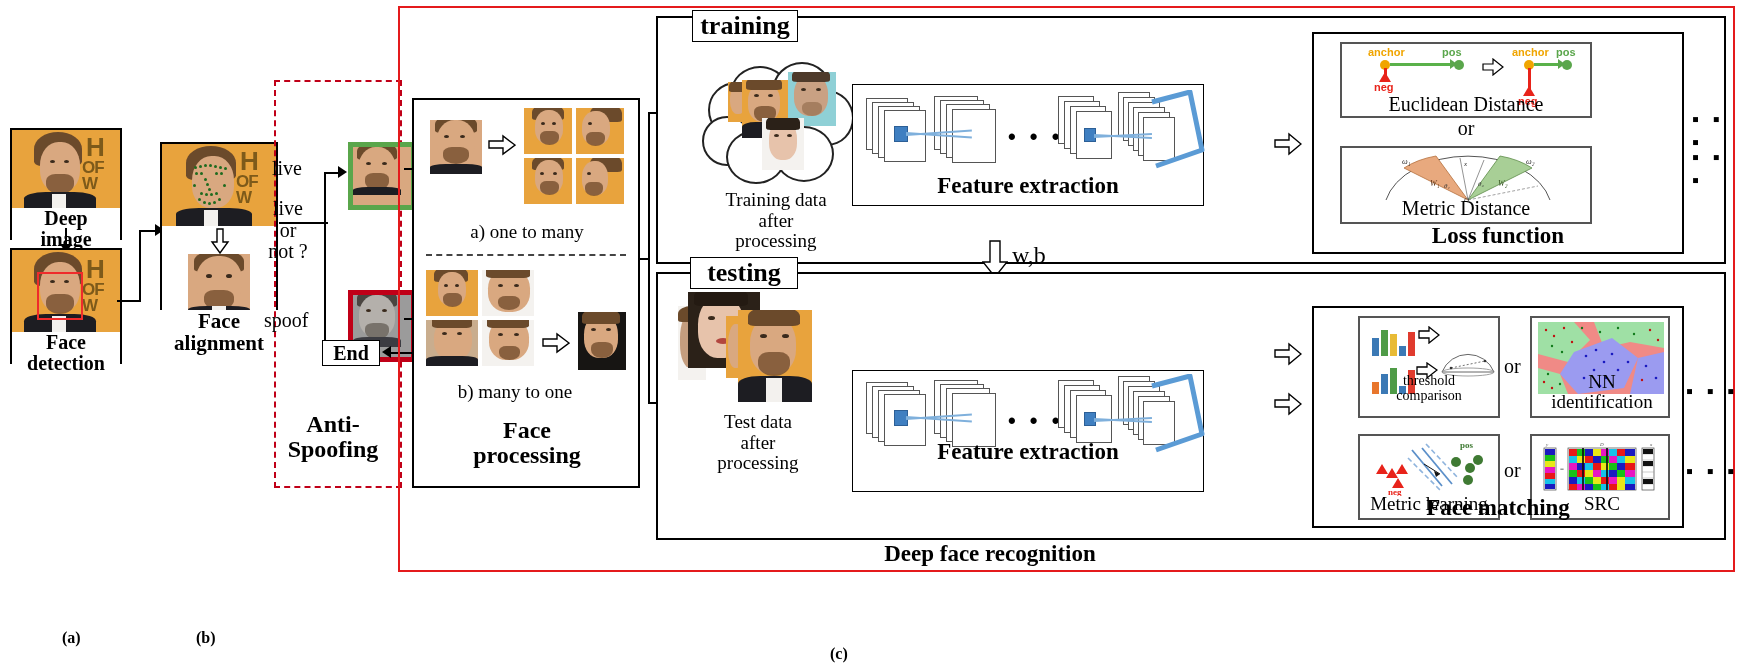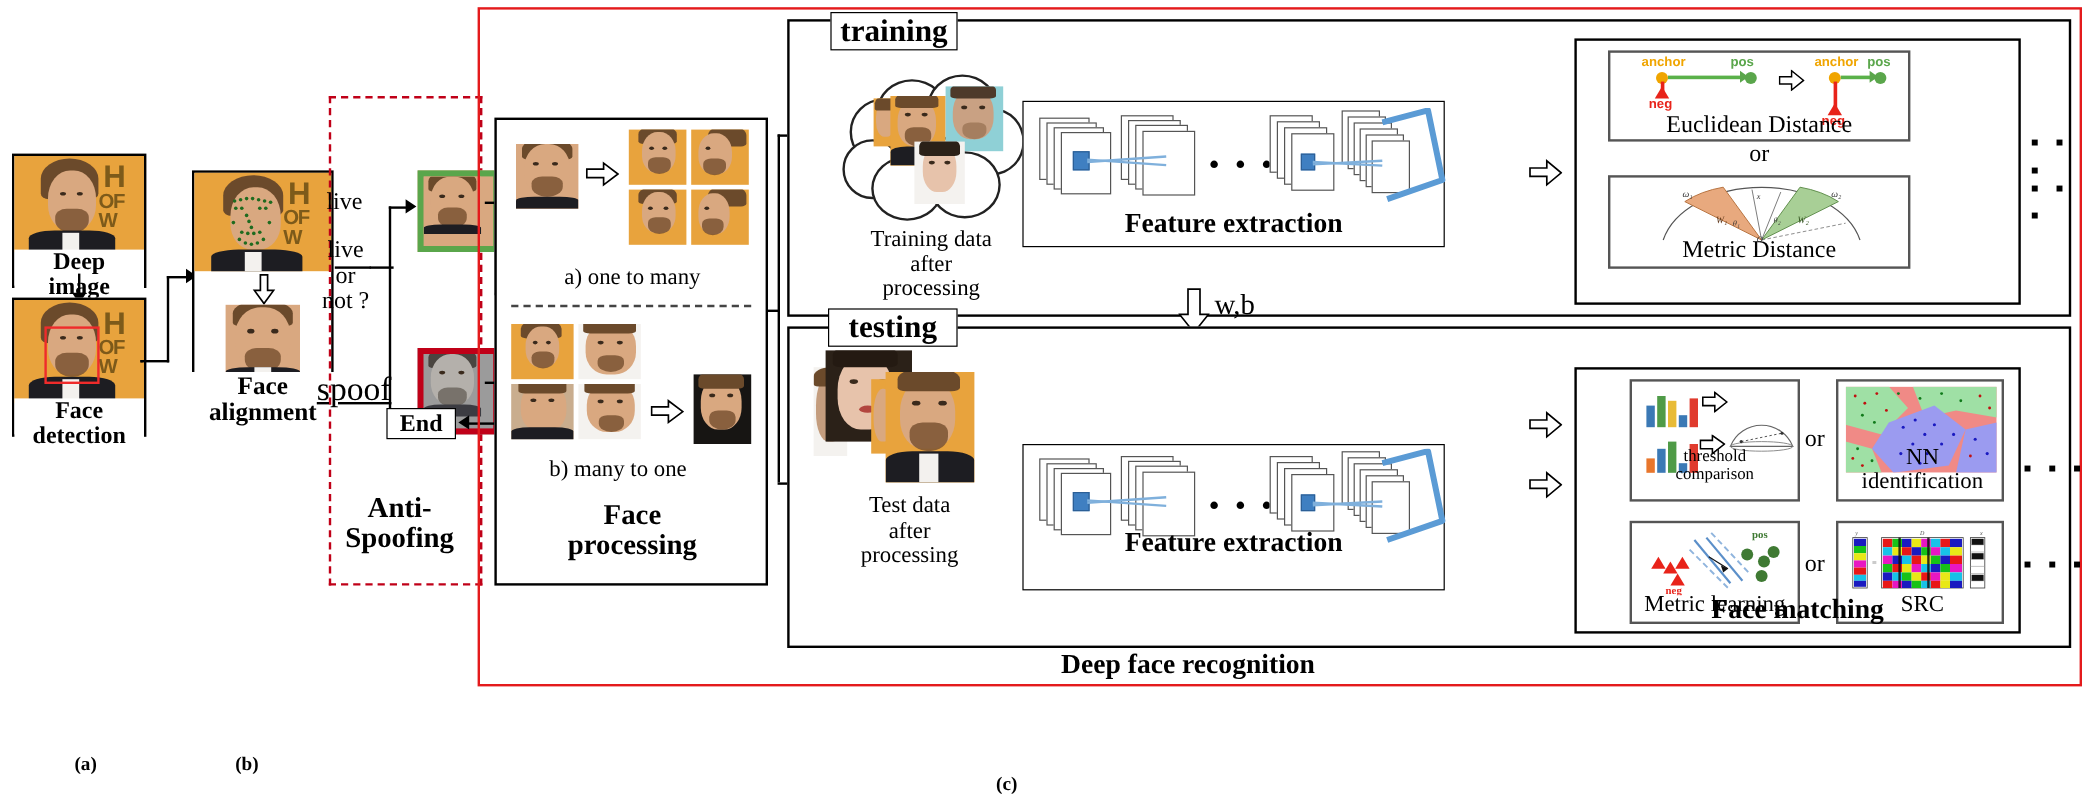--- a/index.html
+++ b/index.html
@@ -188,21 +188,21 @@
   <div class="ln hln" style="left:279px;top:222px;width:30px;"></div>
 
   <div class="reddash" style="left:274px;top:80px;width:128px;height:408px;border-left-width:2px;"></div>
 
   <div class="lbl" style="left:256px;top:198px;width:64px;font-size:20px;white-space:pre-line;text-align:center;line-height:1.08;">live
 or
 not ?</div>
 
   <div class="lbl" style="left:272px;top:158px;font-size:20px;">live</div>
 
-  <div class="lbl" style="left:264px;top:310px;font-size:28px;text-decoration:underline;">spoof</div>
+  <div class="lbl" style="left:264px;top:310px;font-size:20px;">spoof</div>
 
   <div class="ln vln" style="left:324px;top:172px;height:180px;"></div>
   <div class="ln hln" style="left:324px;top:172px;width:16px;"></div>
   <div class="arrowhead ah-right" style="left:338px;top:166px;"></div>
   <div class="ln hln" style="left:324px;top:350px;width:16px;"></div>
   <div class="arrowhead ah-right" style="left:338px;top:344px;"></div>
   <div class="ln hln" style="left:308px;top:222px;width:20px;"></div>
 
   <div class="abs" style="left:348px;top:142px;width:58px;height:58px;border:5px solid #5aa64b;background:#d9a880;overflow:hidden;">
     <div class="face" style="left:0;top:0;width:48px;height:48px;background:#d9a880;">
@@ -499,20 +499,21 @@
         <text x="66" y="38" font-size="7" font-style="italic" fill="#333">θ₁</text>
         <text x="100" y="36" font-size="7" font-style="italic" fill="#333">θ₂</text>
         <text x="52" y="36" font-size="8" font-style="italic" fill="#5a3113">W₁</text>
         <text x="120" y="36" font-size="8" font-style="italic" fill="#33521f">W₂</text>
         <text x="86" y="52" font-size="7" font-style="italic" fill="#333">O</text>
       </svg>
     </div>
     <div class="lbl ctr" style="left:0;top:50px;width:248px;font-size:20px;">Metric Distance</div>
   </div>
 
+  <div class="lbl lbl-bold ctr" style="left:1312px;top:224px;width:372px;font-size:23px;">Loss function</div>
 
   <div class="dots" style="left:1692px;top:108px;font-size:20px;">▪ ▪ ▪</div>
   <div class="dots" style="left:1692px;top:146px;font-size:20px;">▪ ▪ ▪</div>
 
   <div class="blockarrow" style="left:982px;top:240px;width:26px;height:38px;">
     <svg width="26" height="38" viewBox="0 0 26 38">
       <polygon points="8,1 18,1 18,22 25,22 13,37 1,22 8,22" fill="#fff" stroke="#000" stroke-width="1.4"></polygon>
     </svg>
   </div>
   <div class="lbl" style="left:1012px;top:243px;font-size:24px;">w,b</div>

